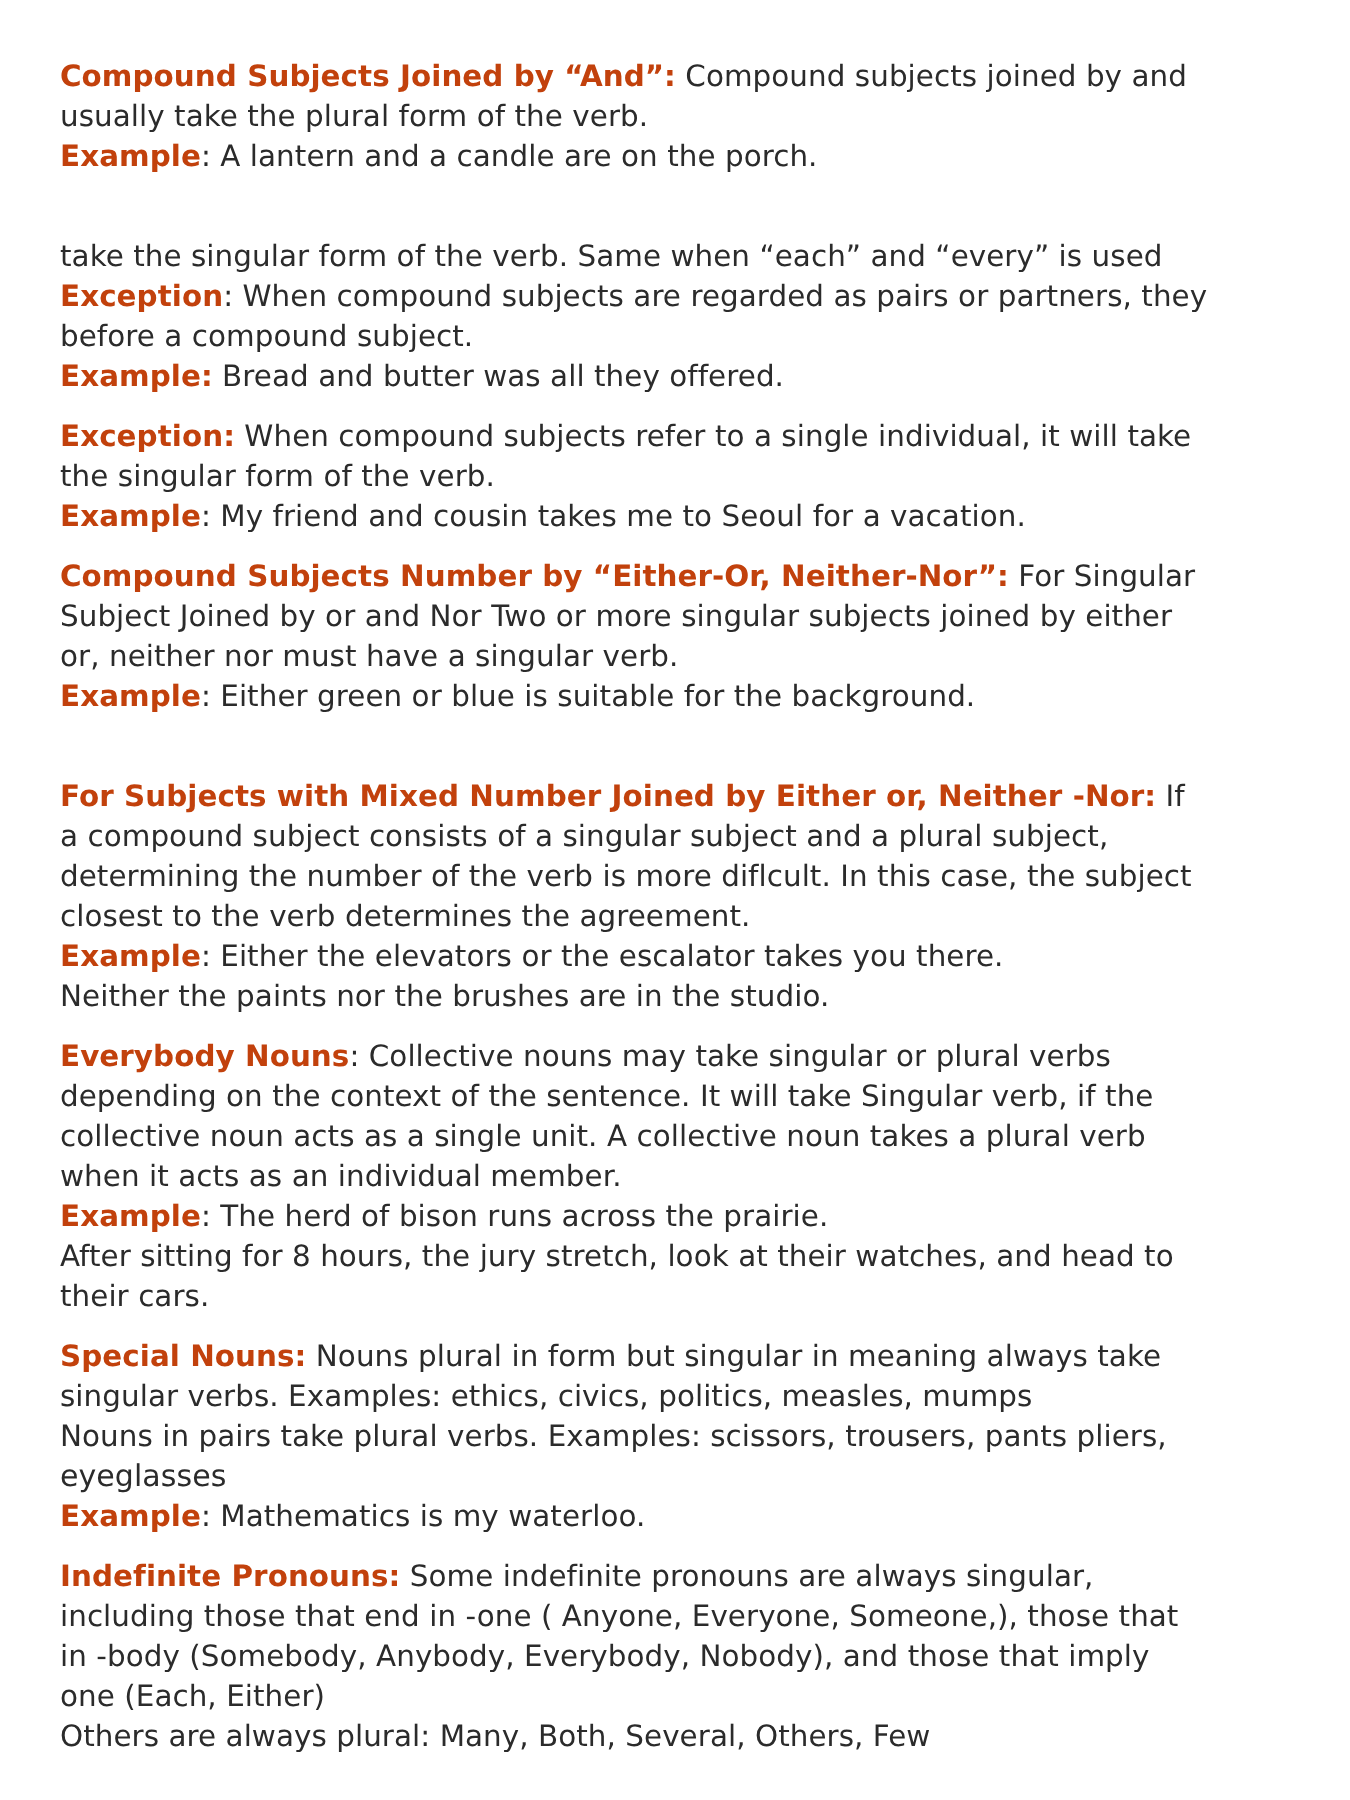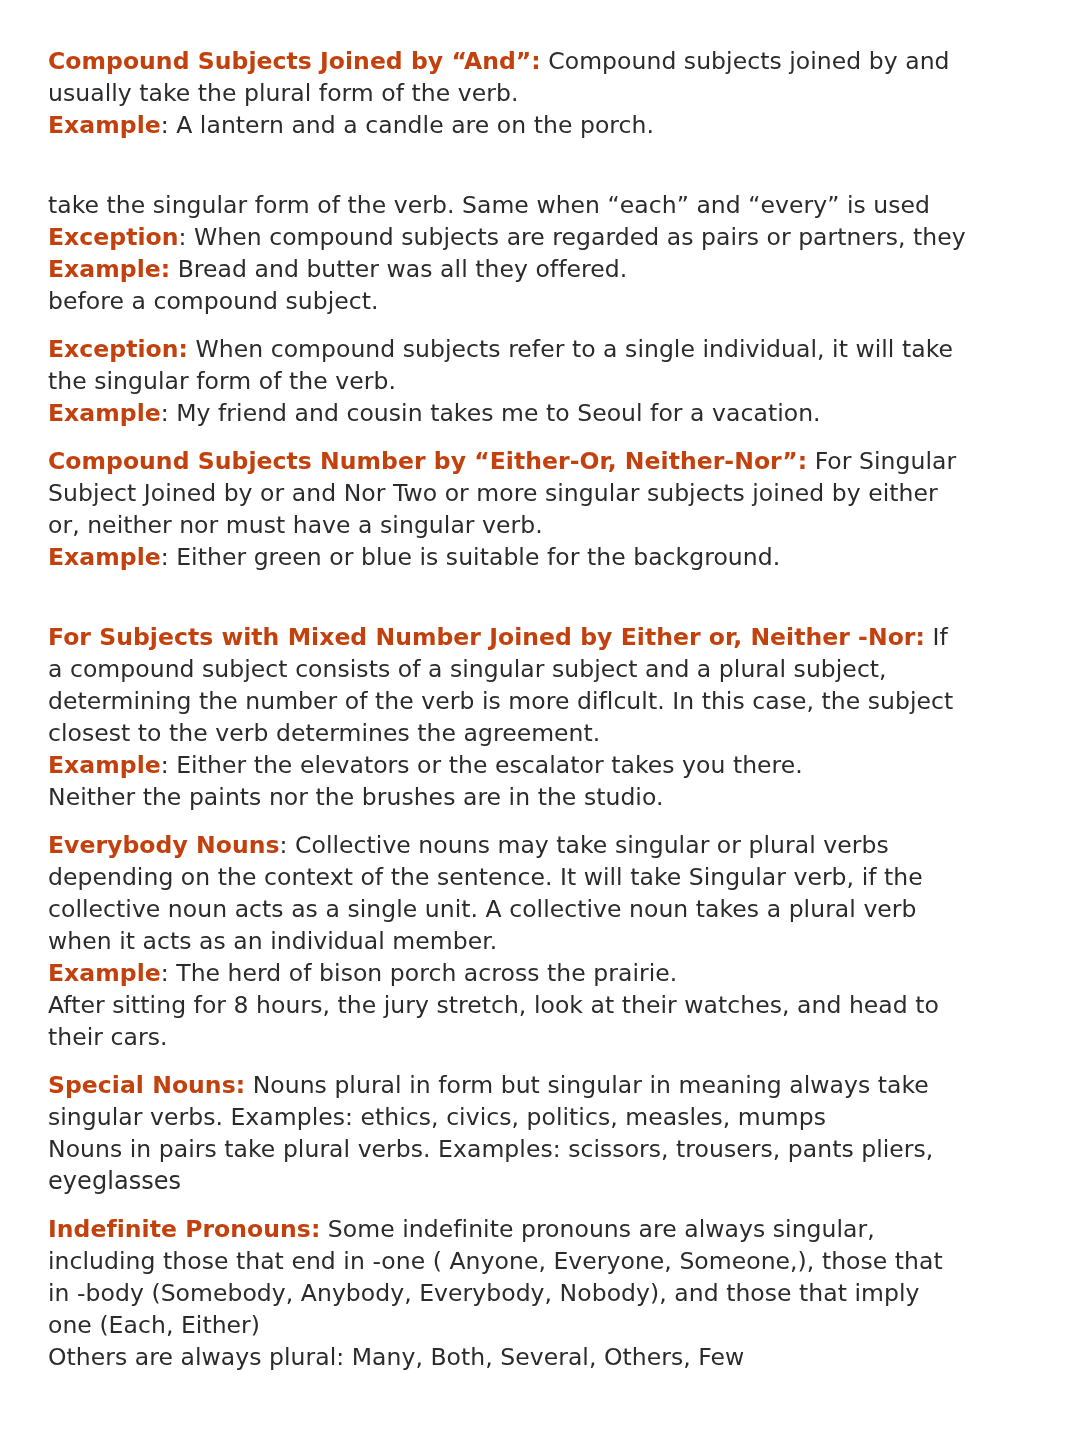--- a/index.html
+++ b/index.html
@@ -50,22 +50,22 @@
     <span class="line"><span class="b">Compound Subjects Joined by “And”:</span><span> Compound subjects joined by and</span></span>
     <span class="line">usually take the plural form of the verb.</span>
     <span class="line"><span class="b">Example</span><span>: A lantern and a candle are on the porch.</span></span>
   </div>
 
   <div class="gap-lg"></div>
 
   <div class="block">
     <span class="line">take the singular form of the verb. Same when “each” and “every” is used</span>
     <span class="line"><span class="b">Exception</span><span>: When compound subjects are regarded as pairs or partners, they</span></span>
+    <span class="line">before a compound subject.</span>
     <span class="line"><span class="b">Example:</span><span> Bread and butter was all they offered.</span></span>
-    <span class="line">before a compound subject.</span>
   </div>
 
   <div class="gap-md"></div>
 
   <div class="block">
     <span class="line"><span class="b">Exception:</span><span> When compound subjects refer to a single individual, it will take</span></span>
     <span class="line">the singular form of the verb.</span>
     <span class="line"><span class="b">Example</span><span>: My friend and cousin takes me to Seoul for a vacation.</span></span>
   </div>
 
@@ -89,32 +89,33 @@
     <span class="line">Neither the paints nor the brushes are in the studio.</span>
   </div>
 
   <div class="gap-md"></div>
 
   <div class="block">
     <span class="line"><span class="b">Everybody Nouns</span><span>: Collective nouns may take singular or plural verbs</span></span>
     <span class="line">depending on the context of the sentence. It will take Singular verb, if the</span>
     <span class="line">collective noun acts as a single unit. A collective noun takes a plural verb</span>
     <span class="line">when it acts as an individual member.</span>
-    <span class="line"><span class="b">Example</span><span>: The herd of bison porch across the prairie.</span></span>
+    <span class="line"><span class="b">Example</span><span>: The herd of bison runs across the prairie.</span></span>
     <span class="line">After sitting for 8 hours, the jury stretch, look at their watches, and head to</span>
     <span class="line">their cars.</span>
   </div>
 
   <div class="gap-md"></div>
 
   <div class="block">
     <span class="line"><span class="b">Special Nouns:</span><span> Nouns plural in form but singular in meaning always take</span></span>
     <span class="line">singular verbs. Examples: ethics, civics, politics, measles, mumps</span>
     <span class="line">Nouns in pairs take plural verbs. Examples: scissors, trousers, pants pliers,</span>
     <span class="line small">eyeglasses</span>
+    <span class="line"><span class="b">Example</span><span>: Mathematics is my waterloo.</span></span>
   </div>
 
   <div class="gap-md"></div>
 
   <div class="block">
     <span class="line"><span class="b">Indefinite Pronouns:</span><span> Some indefinite pronouns are always singular,</span></span>
     <span class="line">including those that end in -one ( Anyone, Everyone, Someone,), those that</span>
     <span class="line">in -body (Somebody, Anybody, Everybody, Nobody), and those that imply</span>
     <span class="line">one (Each, Either)</span>
     <span class="line">Others are always plural: Many, Both, Several, Others, Few</span>

